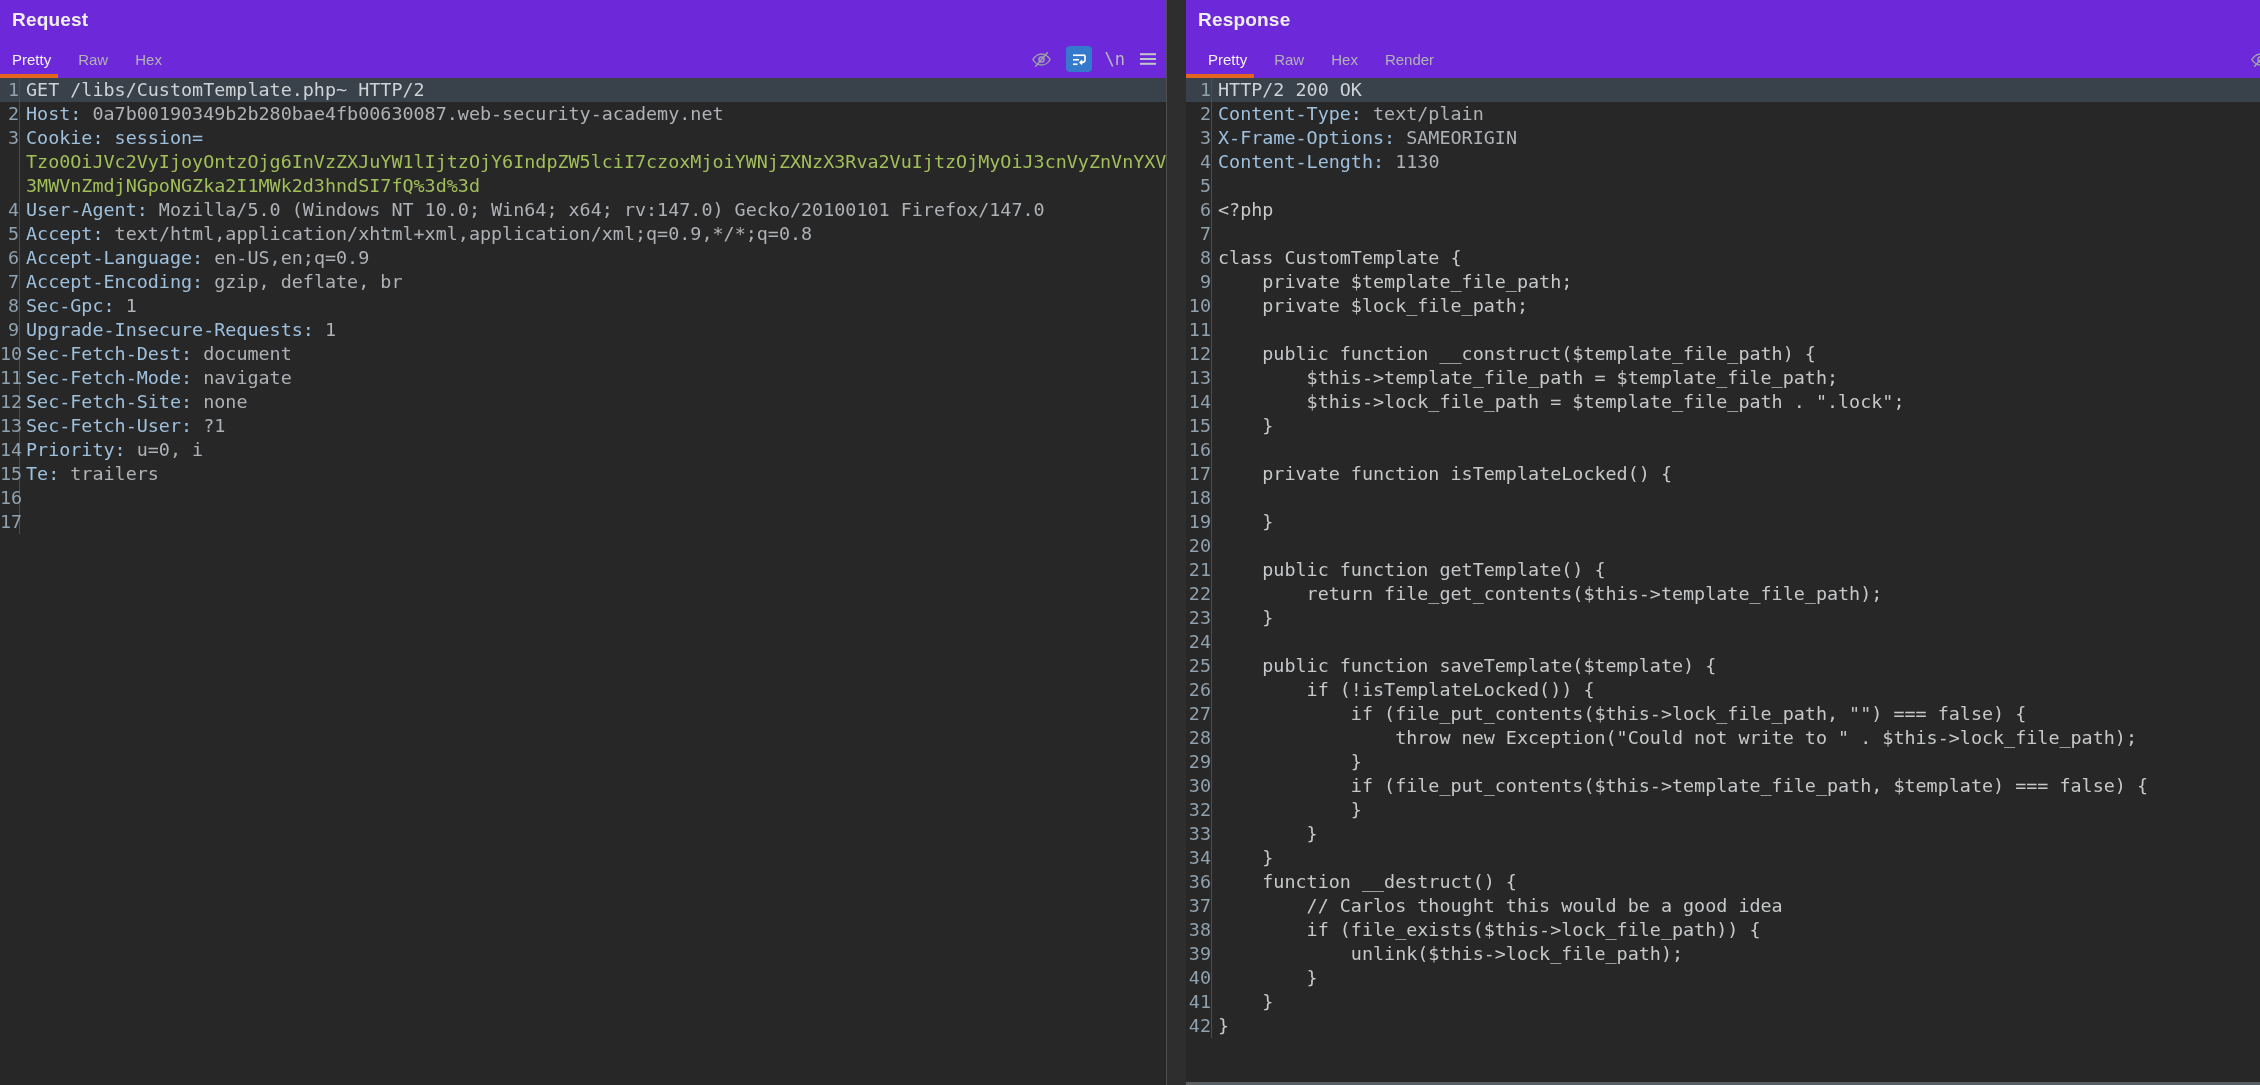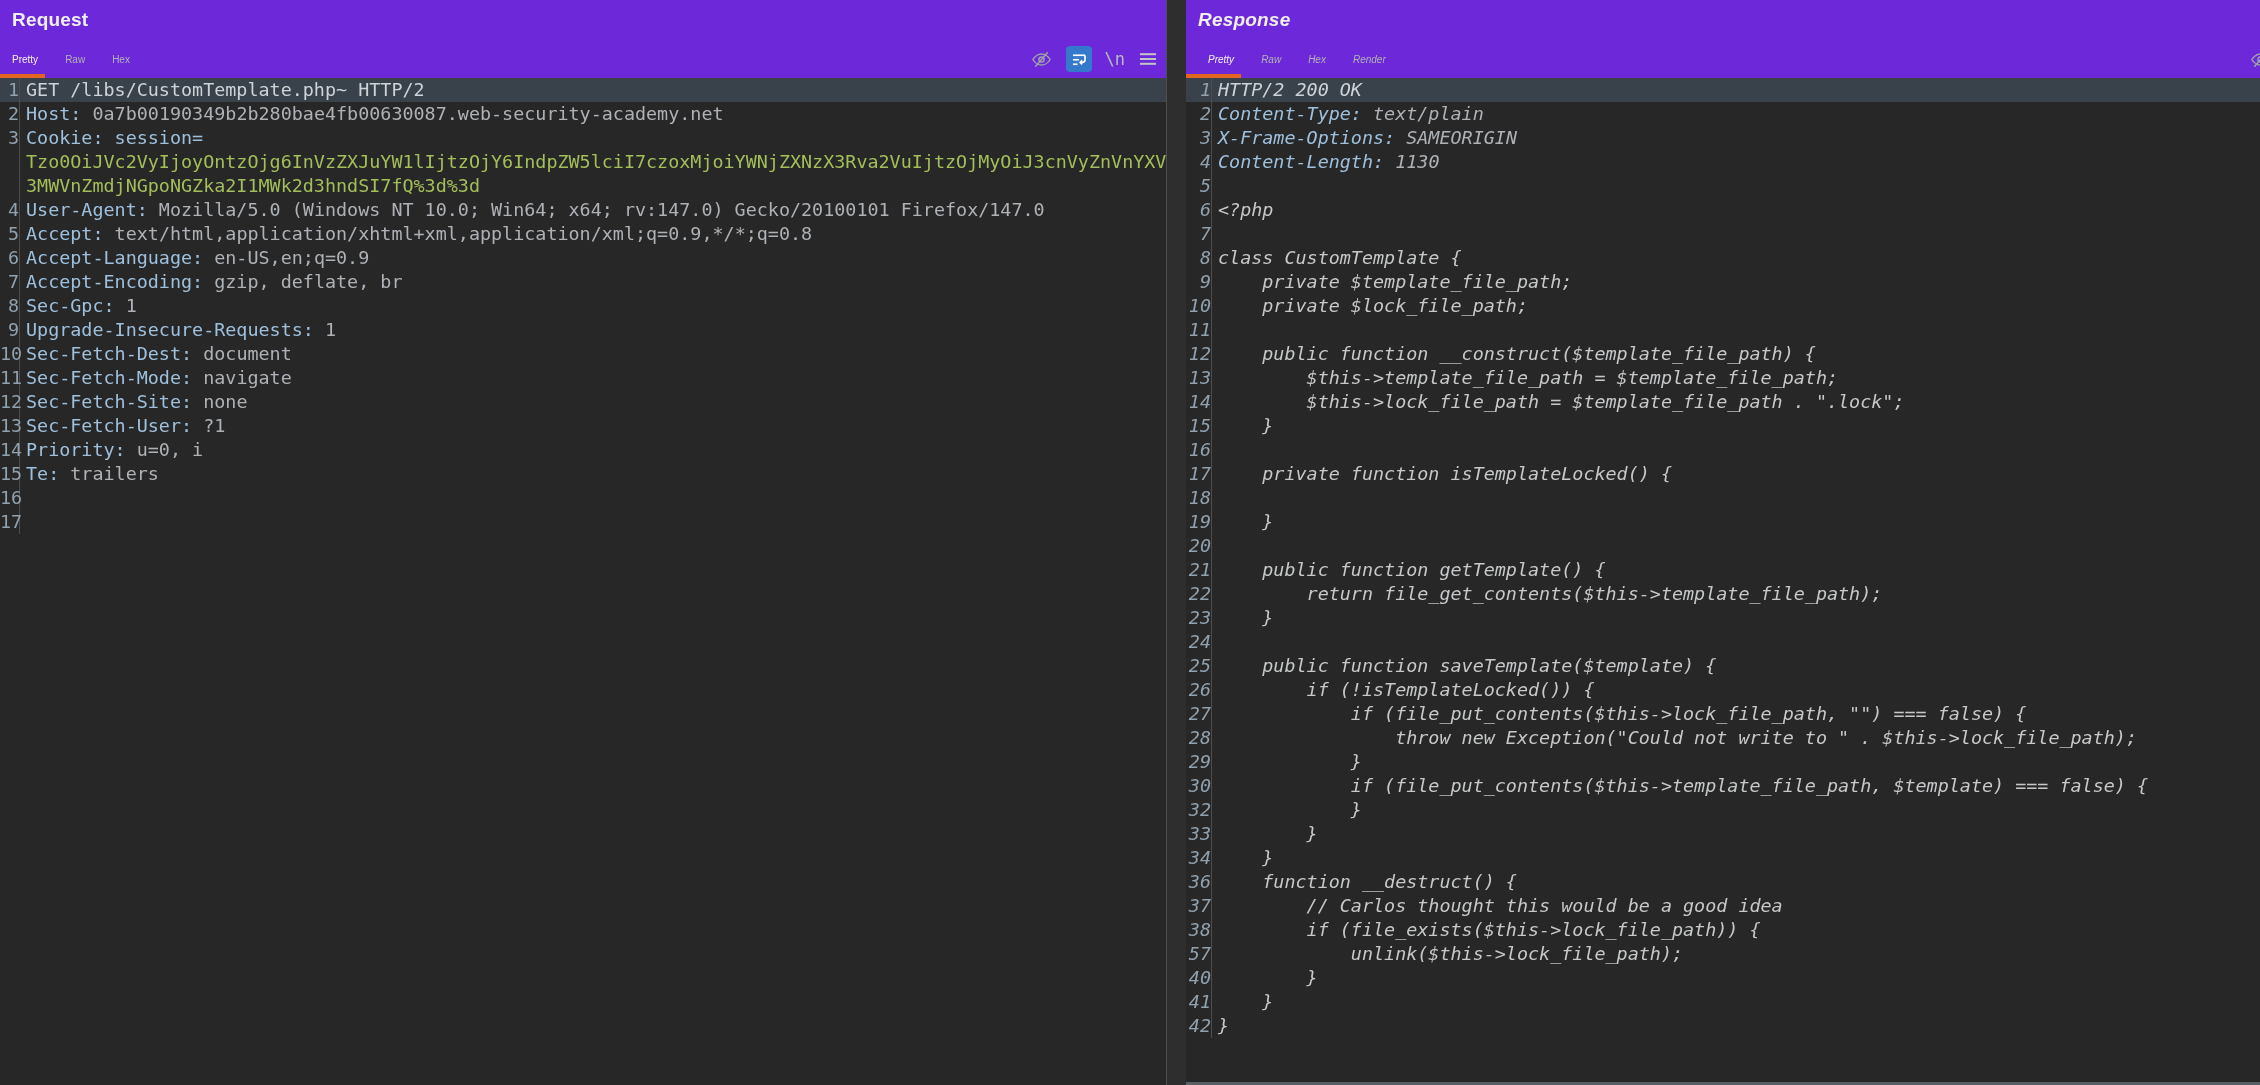--- a/index.html
+++ b/index.html
@@ -2,26 +2,26 @@
 <html><head>
 <meta charset="utf-8">
 <style>
   html,body{margin:0;padding:0;background:#2d2d2d;width:2260px;height:1085px;overflow:hidden;}
   *{box-sizing:border-box;}
   body{font-family:"Liberation Sans",sans-serif;}
   .workspace{display:flex;width:2260px;height:1085px;}
   .panel{display:flex;flex-direction:column;background:#6d28d9;height:1085px;position:relative;}
   .request-panel{width:1166px;}
   .divider{width:20px;background:#2e2e2e;border-left:1px solid #4e4e4e;}
-  .response-panel{width:1074px;font-style:italic;}
+  .response-panel{width:1074px;}
   .panel-header{height:40px;padding:9px 0 0 12px;flex:0 0 auto;}
   .panel-title{color:#efefef;font-size:19px;font-weight:bold;letter-spacing:.2px;}
   .tabbar{height:38px;display:flex;align-items:center;padding-left:12px;flex:0 0 auto;position:relative;}
   .response-panel .tabbar{padding-left:22px;}
-  .tab{display:flex;align-items:center;height:100%;position:relative;margin-right:27px;color:#b3b3b3;font-size:10px;cursor:default;}
+  .tab{display:flex;align-items:center;height:100%;position:relative;margin-right:27px;color:#b3b3b3;font-size:15px;cursor:default;}
   .tab.sel{color:#f2f2f2;}
   .tab.sel::after{content:"";position:absolute;left:-12px;right:-7px;bottom:0;height:4px;background:#e4651f;}
   .response-panel .tab.sel::after{left:-22px;}
   .toolbar{margin-left:auto;display:flex;align-items:center;gap:13px;padding-right:8px;}
   .response-panel .toolbar{padding-right:0;margin-right:-12px;}
   .icon{display:flex;align-items:center;justify-content:center;}
   .nl-glyph{color:#b9bcbe;font-family:"DejaVu Sans Mono",monospace;font-size:17px;}
   .wrap-btn{width:26px;height:26px;border-radius:4px;background:#3579cd;display:flex;align-items:center;justify-content:center;}
   .editor{flex:1 1 auto;background:#272727;overflow:hidden;font-family:"DejaVu Sans Mono",monospace;font-size:18.4px;line-height:24px;}
   .row{height:24px;display:flex;white-space:pre;}
@@ -150,21 +150,21 @@
         <div class="row"><span class="gutter">27</span><span class="code"><span class="tok-code">            if (file_put_contents($this-&gt;lock_file_path, "") === false) {</span></span></div>
         <div class="row"><span class="gutter">28</span><span class="code"><span class="tok-code">                throw new Exception("Could not write to " . $this-&gt;lock_file_path);</span></span></div>
         <div class="row"><span class="gutter">29</span><span class="code"><span class="tok-code">            }</span></span></div>
         <div class="row"><span class="gutter">30</span><span class="code"><span class="tok-code">            if (file_put_contents($this-&gt;template_file_path, $template) === false) {</span></span></div>
         <div class="row"><span class="gutter">32</span><span class="code"><span class="tok-code">            }</span></span></div>
         <div class="row"><span class="gutter">33</span><span class="code"><span class="tok-code">        }</span></span></div>
         <div class="row"><span class="gutter">34</span><span class="code"><span class="tok-code">    }</span></span></div>
         <div class="row"><span class="gutter">36</span><span class="code"><span class="tok-code">    function __destruct() {</span></span></div>
         <div class="row"><span class="gutter">37</span><span class="code"><span class="tok-code">        // Carlos thought this would be a good idea</span></span></div>
         <div class="row"><span class="gutter">38</span><span class="code"><span class="tok-code">        if (file_exists($this-&gt;lock_file_path)) {</span></span></div>
-        <div class="row"><span class="gutter">57</span><span class="code"><span class="tok-code">            unlink($this-&gt;lock_file_path);</span></span></div>
+        <div class="row"><span class="gutter">39</span><span class="code"><span class="tok-code">            unlink($this-&gt;lock_file_path);</span></span></div>
         <div class="row"><span class="gutter">40</span><span class="code"><span class="tok-code">        }</span></span></div>
         <div class="row"><span class="gutter">41</span><span class="code"><span class="tok-code">    }</span></span></div>
         <div class="row"><span class="gutter">42</span><span class="code"><span class="tok-code">}</span></span></div>
       </div>
     <div class="hscroll"></div>
   </div>
 
 </div>
 
 </body></html>

